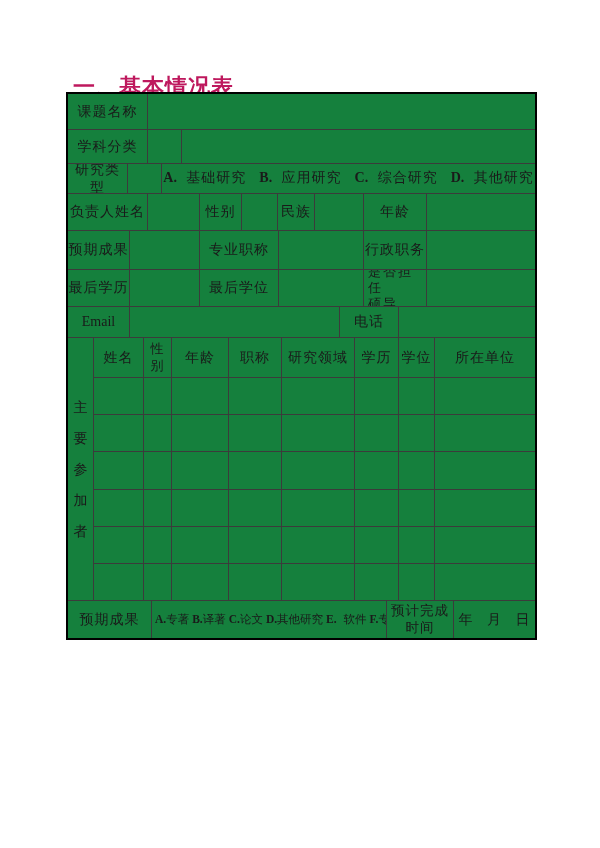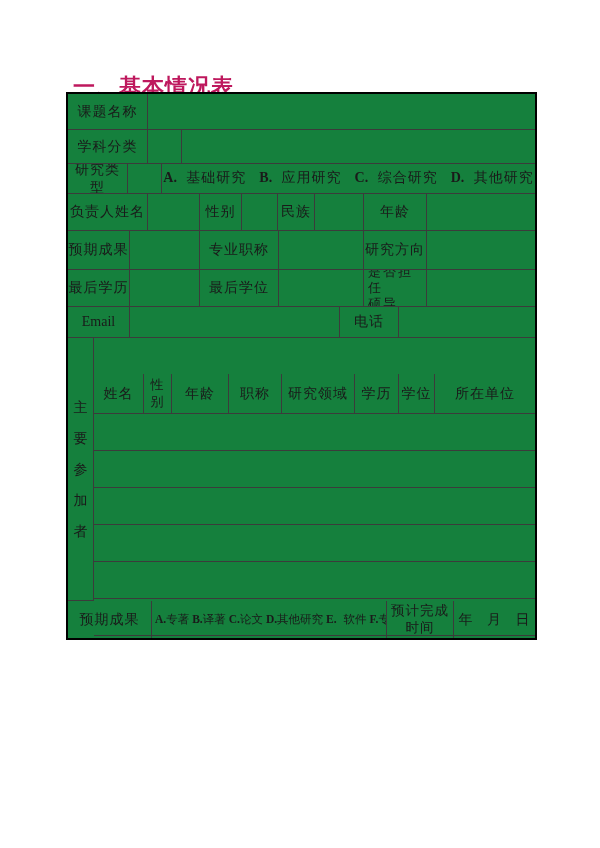--- a/index.html
+++ b/index.html
@@ -33,21 +33,21 @@
   .opt span{letter-spacing:1px;font-family:Liberation Mono, monospace;}
   .opts-small{font-size:11.5px;letter-spacing:0;gap:3px;justify-content:flex-start;padding-left:3px;white-space:nowrap;}
   .opts-small .opt span{letter-spacing:0;}
   .supervisor{font-size:13px;letter-spacing:2px;justify-content:flex-start;padding-left:4px;text-align:left;}
   .vcol{
     width:26px;box-sizing:border-box;border-right:1px solid #3b3b3b;border-bottom:1px solid #3b3b3b;
     display:flex;align-items:center;justify-content:center;
     font-size:14px;line-height:31px;text-align:center;white-space:pre-line;
   }
   .ptable{flex:1;display:flex;flex-direction:column;}
-  .ptable .row{flex:1;margin-top:36px;}
+  .ptable .row{flex:1;}
   .ptable .row.phead{flex:0 0 40px;}
   .pc1{width:50px;}.pc2{width:28px;font-size:13px;}.pc3{width:57px;}.pc4{width:53px;}
   .pc5{width:73px;}.pc6{width:44px;}.pc7{width:36px;}
   .datecell{word-spacing:9px;text-align:right;}
   .completion{font-size:13.5px;letter-spacing:1px;}
   .email{letter-spacing:0;}
 </style>
 </head>
 <body>
 
@@ -87,21 +87,21 @@
       <div class="c" style="width:49px"></div>
       <div class="c label" style="width:63px">年龄</div>
       <div class="c last"></div>
     </div>
 
     <div class="row" style="height:39px">
       <div class="c label" style="width:62px">预期成果</div>
       <div class="c" style="width:70px"></div>
       <div class="c label" style="width:79px">专业职称</div>
       <div class="c" style="width:85px"></div>
-      <div class="c label" style="width:63px">研究方向</div>
+      <div class="c label" style="width:63px">行政职务</div>
       <div class="c last"></div>
     </div>
 
     <div class="row" style="height:37px">
       <div class="c label" style="width:62px">最后学历</div>
       <div class="c" style="width:70px"></div>
       <div class="c label" style="width:79px">最后学位</div>
       <div class="c" style="width:85px"></div>
       <div class="c label supervisor" style="width:63px">是否担任
 硕导</div>

